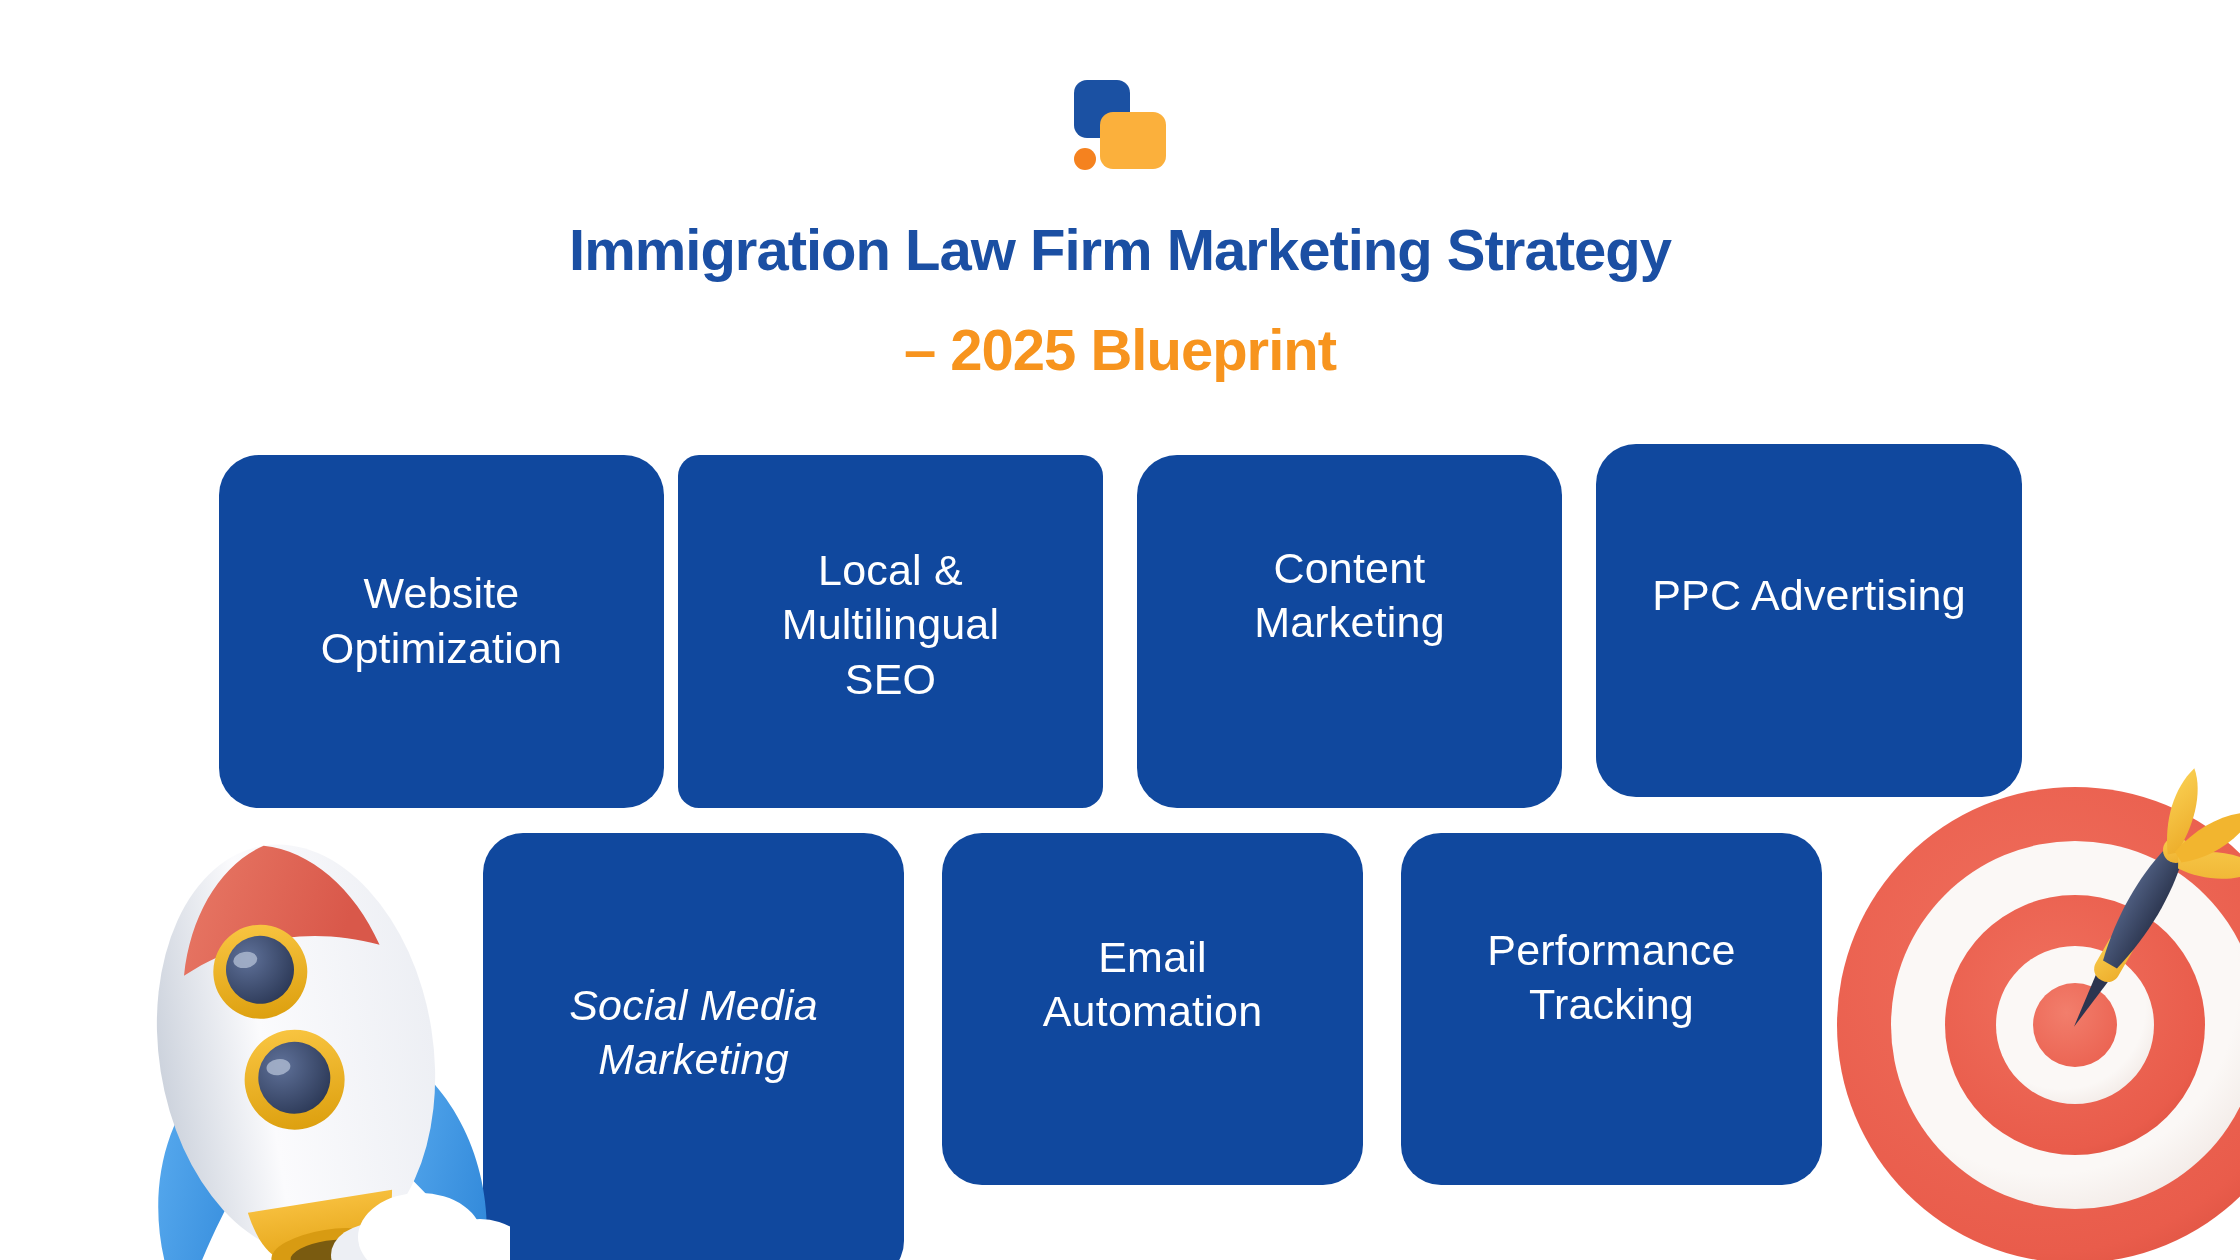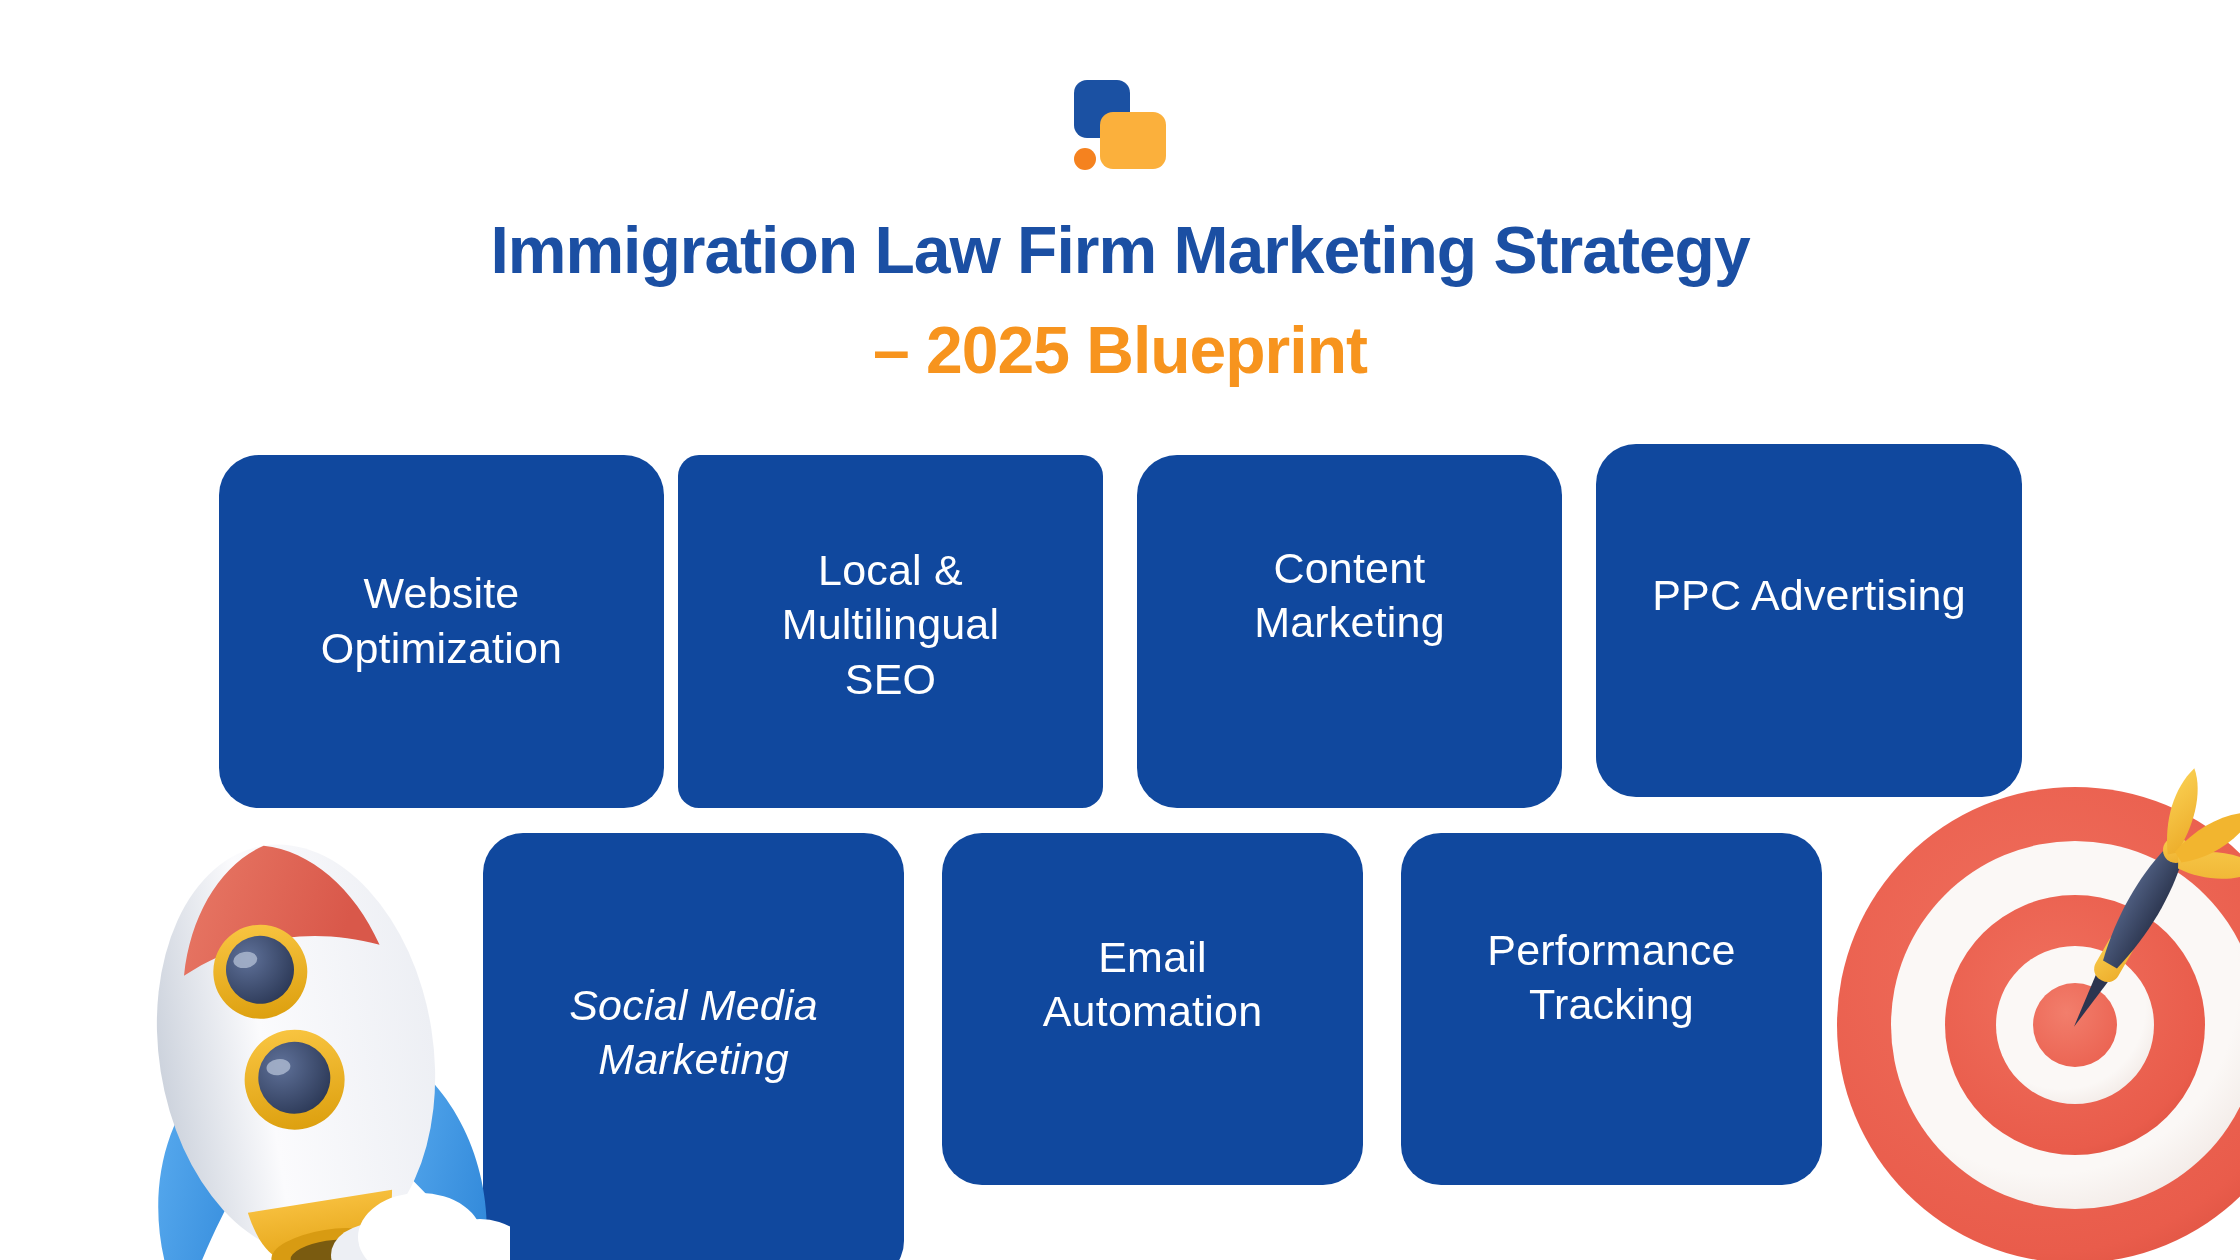--- a/index.html
+++ b/index.html
@@ -27,21 +27,21 @@
     font-size:56px;line-height:1;color:var(--logo-blue);
     margin-top:26px;letter-spacing:-0.5px;white-space:nowrap;
   }
   .logo-text .light{font-weight:400;}
   .logo-text .bold{font-weight:700;}
   
   .title{
     position:absolute;top:200px;left:0;width:100%;margin:0;
     text-align:center;font-weight:700;letter-spacing:-1px;
   }
-  .title-line{display:block;font-size:66px;line-height:100px;}
+  .title-line{display:block;font-size:58px;line-height:100px;}
   .title-line1{color:var(--title-blue);}
   .title-line2{color:var(--accent-orange);}
   
   .card{
     position:absolute;background:var(--card-blue);border-radius:40px;
     display:flex;align-items:center;justify-content:center;
     box-sizing:border-box;
   }
   .card span{
     color:var(--card-text);font-size:43px;font-weight:400;line-height:1.26;

